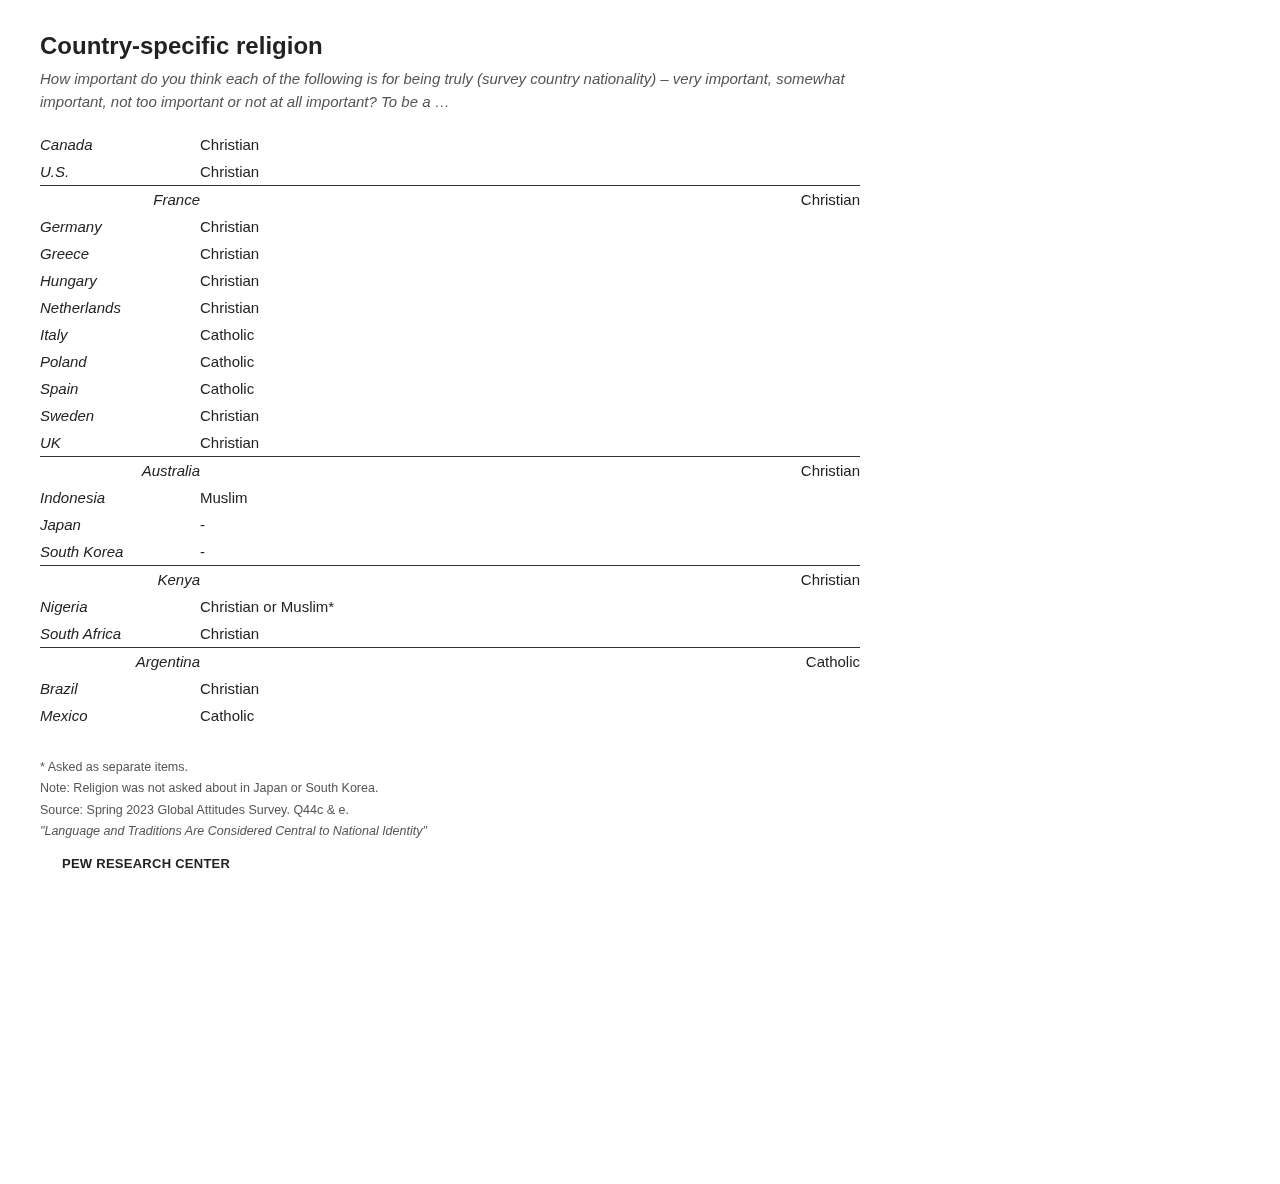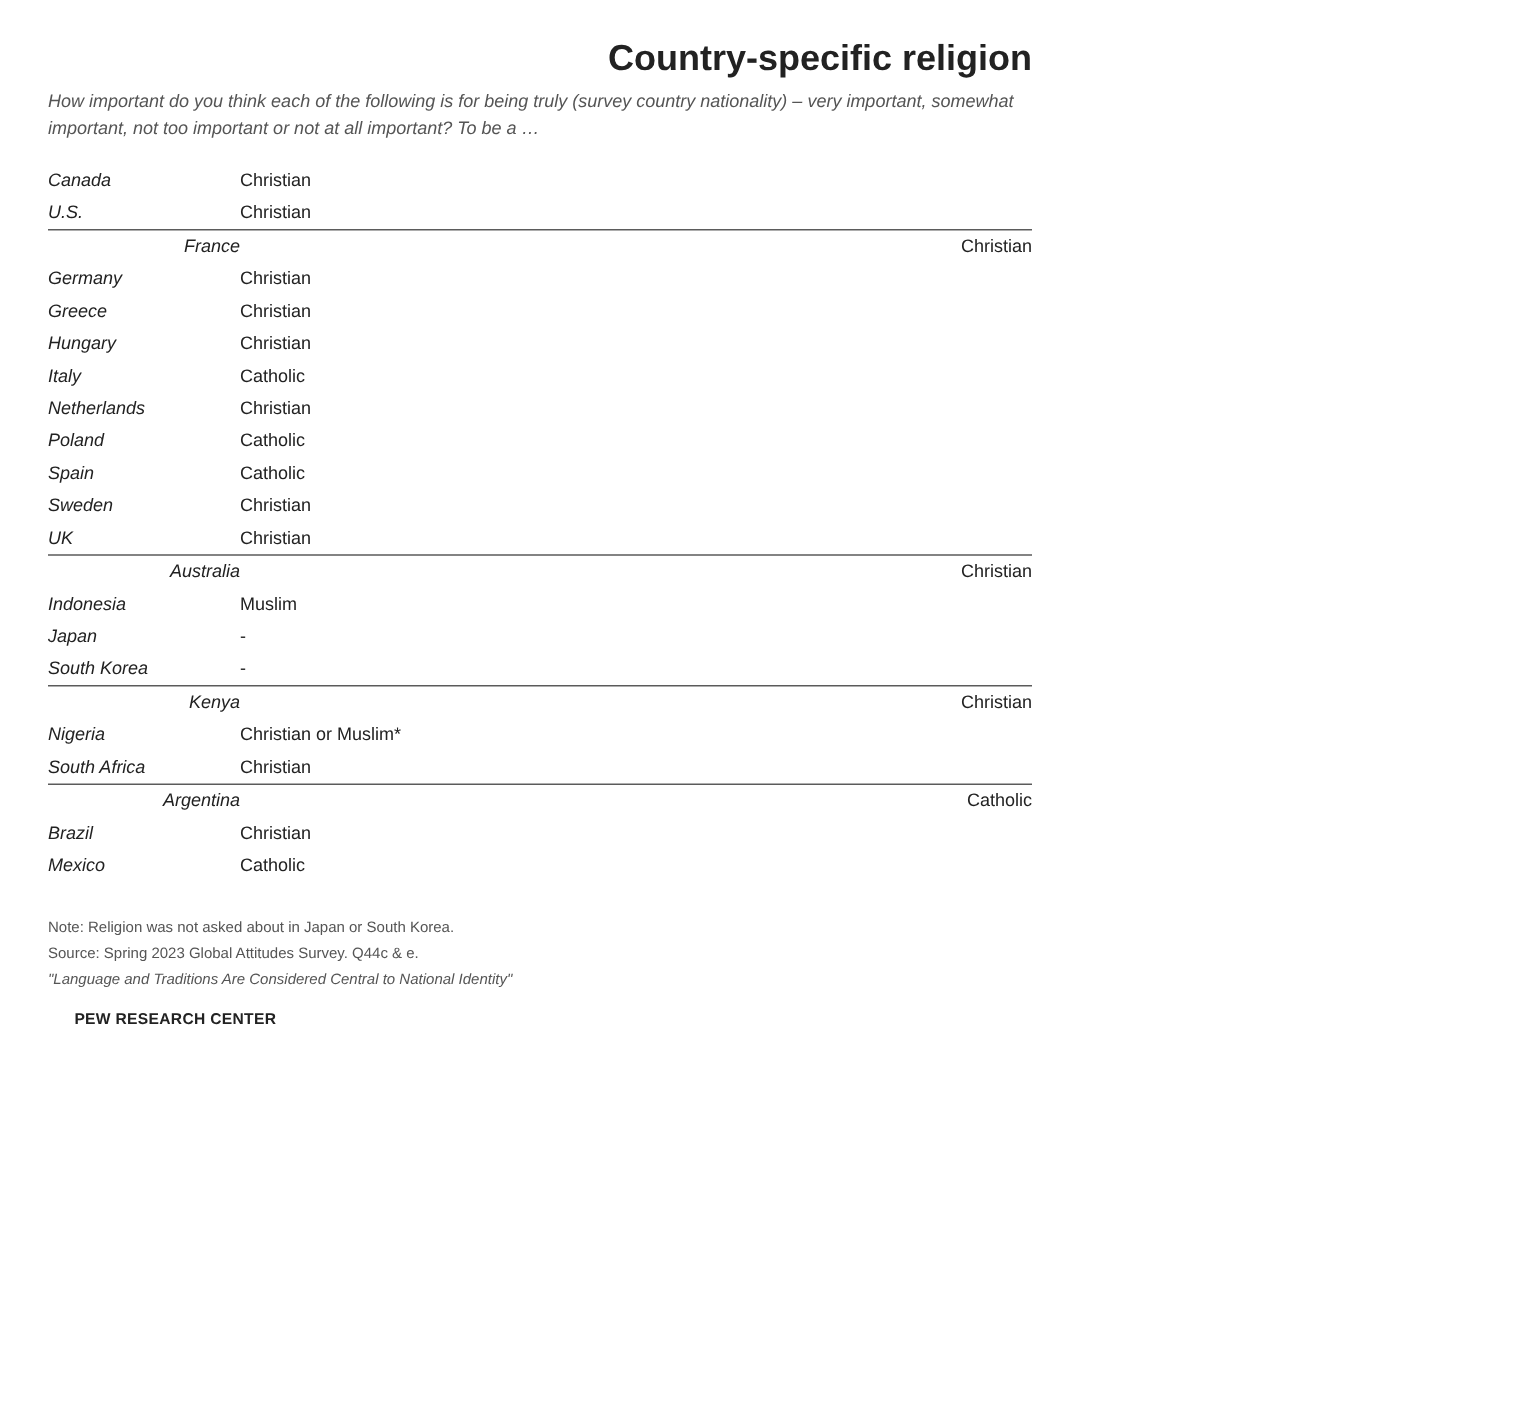--- a/index.html
+++ b/index.html
@@ -4,25 +4,24 @@
   <style>
     * { margin: 0; padding: 0; box-sizing: border-box; }
     body {
       font-family: Franklin Gothic Medium, Arial Narrow, Arial, sans-serif;
       background: #fff;
       color: #222;
       padding: 32px 40px 40px 40px;
       max-width: 900px;
     }
     h1 {
-      font-size: 30px;
+      font-size: 24px;
       font-weight: 800;
       margin-bottom: 8px;
       font-family: Franklin Gothic Medium, Arial Narrow, Arial, sans-serif;
-      text-align: right;
     }
     .subtitle {
       font-size: 15px;
       color: #555;
       font-style: italic;
       margin-bottom: 18px;
       line-height: 1.5;
     }
     table {
       width: 100%;
@@ -92,26 +91,26 @@
       </tr>
       <tr>
         <td class="country">Greece</td>
         <td class="religion">Christian</td>
       </tr>
       <tr>
         <td class="country">Hungary</td>
         <td class="religion">Christian</td>
       </tr>
       <tr>
+        <td class="country">Netherlands</td>
+        <td class="religion">Christian</td>
+      </tr>
+      <tr>
         <td class="country">Italy</td>
         <td class="religion">Catholic</td>
-      </tr>
-      <tr>
-        <td class="country">Netherlands</td>
-        <td class="religion">Christian</td>
       </tr>
       <tr>
         <td class="country">Poland</td>
         <td class="religion">Catholic</td>
       </tr>
       <tr>
         <td class="country">Spain</td>
         <td class="religion">Catholic</td>
       </tr>
       <tr>
@@ -159,18 +158,19 @@
         <td class="religion">Christian</td>
       </tr>
       <tr>
         <td class="country">Mexico</td>
         <td class="religion">Catholic</td>
       </tr>
     </tbody>
 </table>
 
 <div class="notes" id="notes-section">
+    <p>* Asked as separate items.</p>
     <p>Note: Religion was not asked about in Japan or South Korea.</p>
     <p>Source: Spring 2023 Global Attitudes Survey. Q44c &amp; e.</p>
     <p class="source-title">"Language and Traditions Are Considered Central to National Identity"</p>
   </div>
 
 <div class="pew">PEW RESEARCH CENTER</div>
 
 </body></html>

